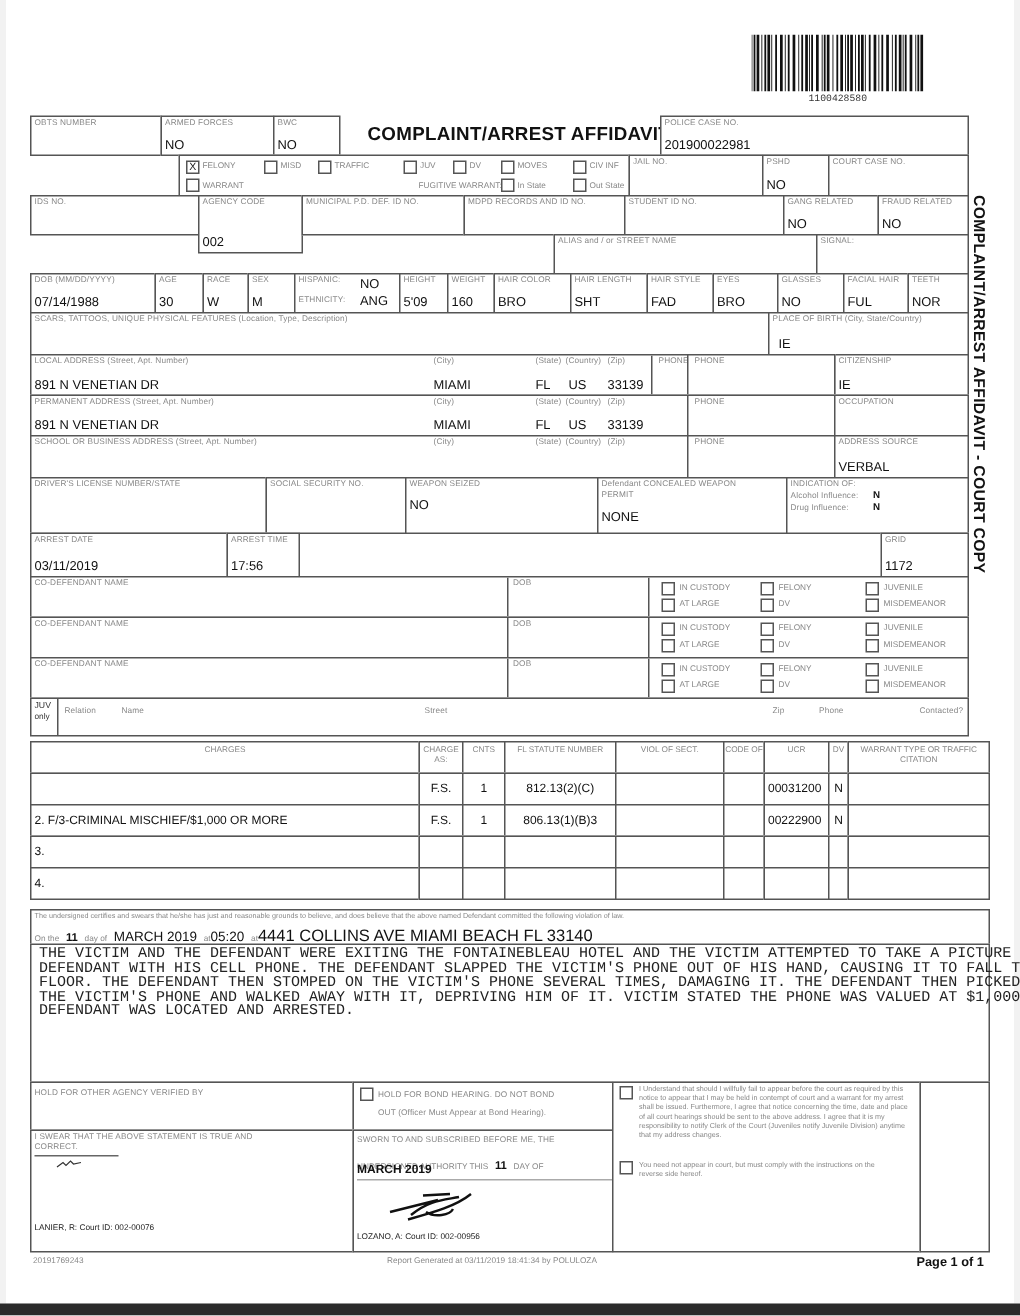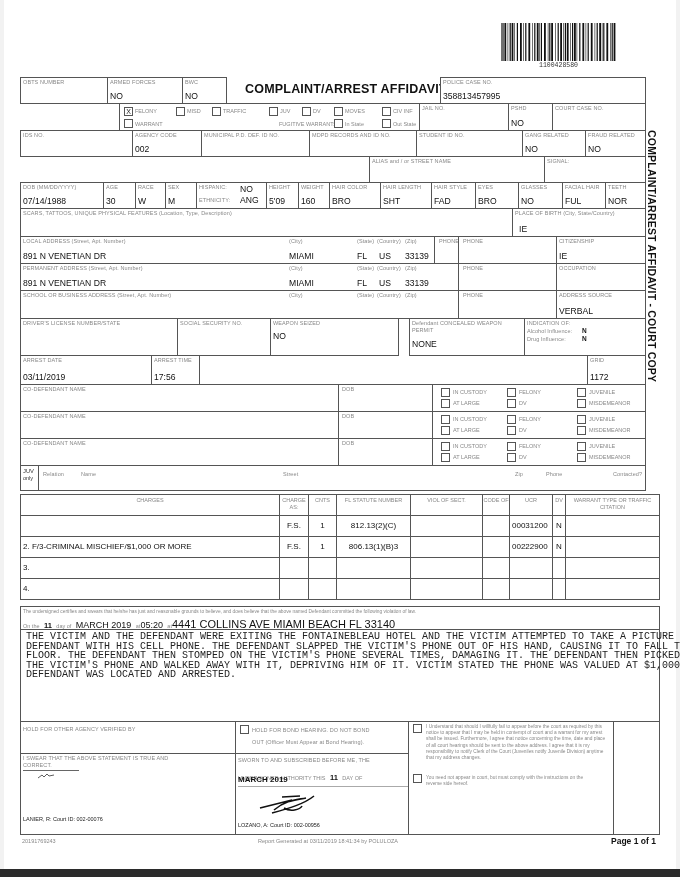--- a/index.html
+++ b/index.html
@@ -87,21 +87,21 @@
     <div class="lbl">ARMED FORCES</div>
     <div class="val">NO</div>
   </div>
   <div class="cell" style="left:178px;top:77px;width:45px;height:27px;">
     <div class="lbl">BWC</div>
     <div class="val">NO</div>
   </div>
   <div class="title" style="left:241px;top:82px;">COMPLAINT/ARREST AFFIDAVIT</div>
   <div class="cell" style="left:436px;top:77px;width:206px;height:27px;">
     <div class="lbl">POLICE CASE NO.</div>
-    <div class="val">358813457995</div>
+    <div class="val">201900022981</div>
   </div>
 
   <div class="cell" style="left:115px;top:103px;width:301px;height:28px;">
     <div class="cb" style="left:4px;top:3px;">X</div>
     <div class="cbl" style="left:15px;top:4px;">FELONY</div>
     <div class="cb" style="left:56px;top:3px;"></div>
     <div class="cbl" style="left:67px;top:4px;">MISD</div>
     <div class="cb" style="left:92px;top:3px;"></div>
     <div class="cbl" style="left:103px;top:4px;">TRAFFIC</div>
     <div class="cb" style="left:149px;top:3px;"></div>
@@ -130,21 +130,21 @@
   </div>
   <div class="cell" style="left:548px;top:103px;width:94px;height:28px;">
     <div class="lbl">COURT CASE NO.</div>
     <div class="val"></div>
   </div>
 
   <div class="cell" style="left:16px;top:130px;width:113px;height:27px;">
     <div class="lbl">IDS NO.</div>
     <div class="val"></div>
   </div>
-  <div class="cell" style="left:128px;top:130px;width:70px;height:27px;">
+  <div class="cell" style="left:128px;top:130px;width:70px;height:39px;">
     <div class="lbl">AGENCY CODE</div>
     <div class="val">002</div>
   </div>
   <div class="cell" style="left:197px;top:130px;width:109px;height:27px;">
     <div class="lbl">MUNICIPAL P.D. DEF. ID NO.</div>
     <div class="val"></div>
   </div>
   <div class="cell" style="left:305px;top:130px;width:108px;height:27px;">
     <div class="lbl">MDPD RECORDS AND ID NO.</div>
     <div class="val"></div>
@@ -306,21 +306,21 @@
     <div class="val"></div>
   </div>
   <div class="cell" style="left:173px;top:318px;width:94px;height:38px;">
     <div class="lbl">SOCIAL SECURITY NO.</div>
     <div class="val"></div>
   </div>
   <div class="cell" style="left:266px;top:318px;width:129px;height:38px;">
     <div class="lbl">WEAPON SEIZED</div>
     <div class="abs" style="left:2px;top:12px;font-size:8.6px;color:#111;">NO</div>
   </div>
-  <div class="cell" style="left:394px;top:318px;width:127px;height:38px;margin-left:11px;">
+  <div class="cell" style="left:394px;top:318px;width:127px;height:38px;">
     <div class="lbl" style="white-space:normal;width:110px;">Defendant CONCEALED WEAPON PERMIT</div>
     <div class="abs" style="left:2px;top:20px;font-size:8.6px;color:#111;">NONE</div>
   </div>
   <div class="cell" style="left:520px;top:318px;width:122px;height:38px;">
     <div class="lbl">INDICATION OF:</div>
     <div class="lbl" style="top:9px;">Alcohol Influence:</div>
     <div class="abs" style="left:57px;top:8px;font-size:6.5px;font-weight:bold;color:#111;">N</div>
     <div class="lbl" style="top:17px;">Drug Influence:</div>
     <div class="abs" style="left:57px;top:16px;font-size:6.5px;font-weight:bold;color:#111;">N</div>
   </div>

